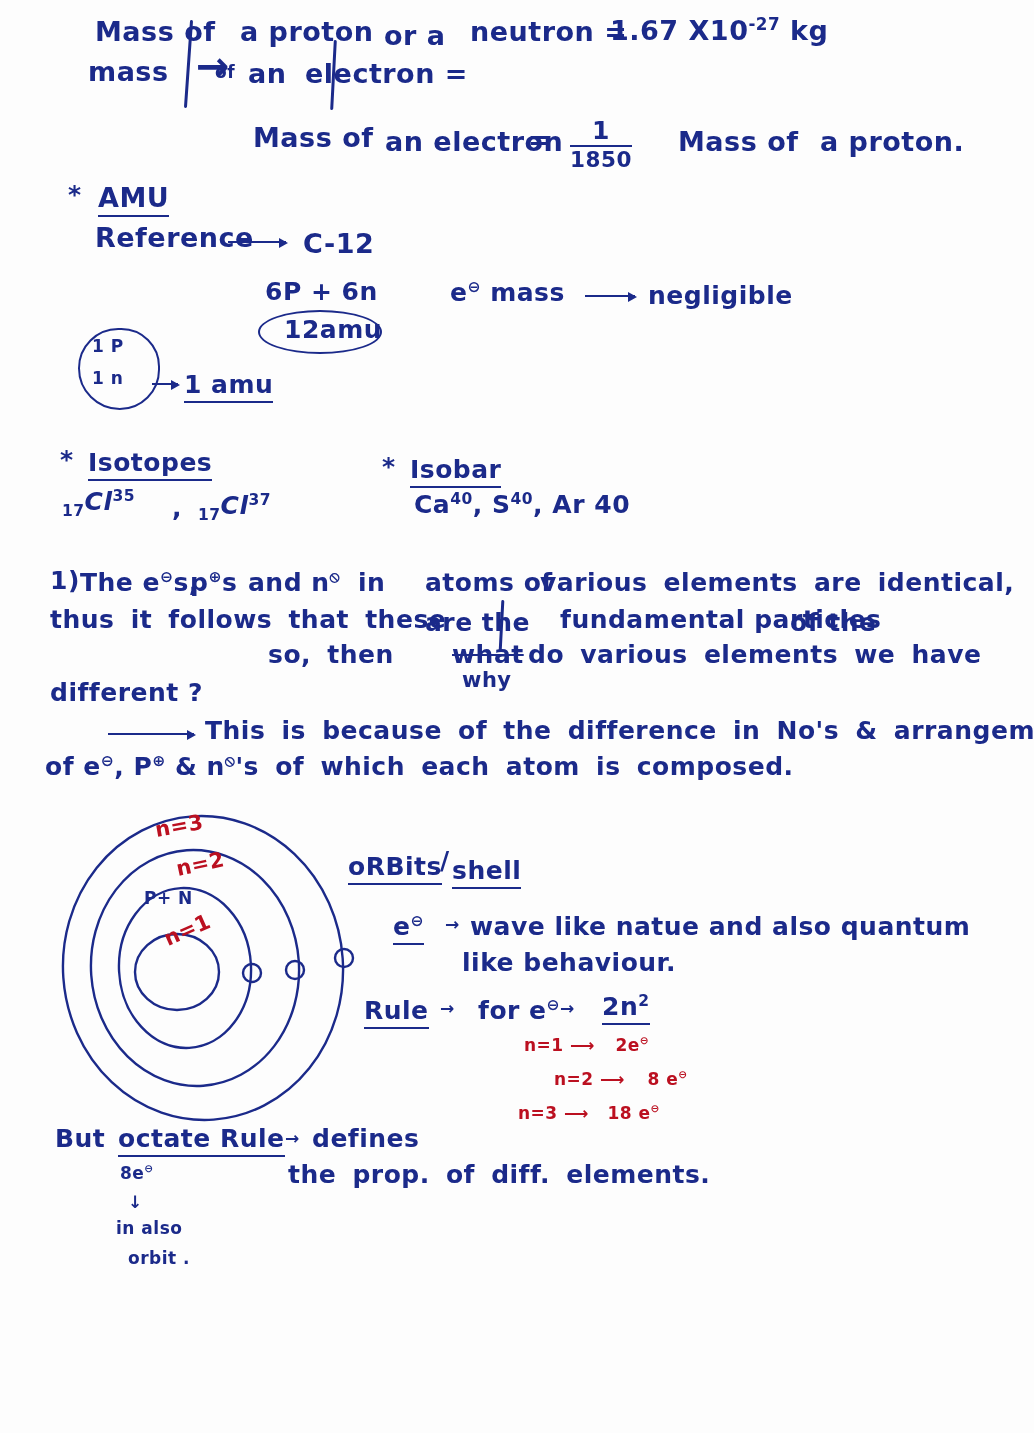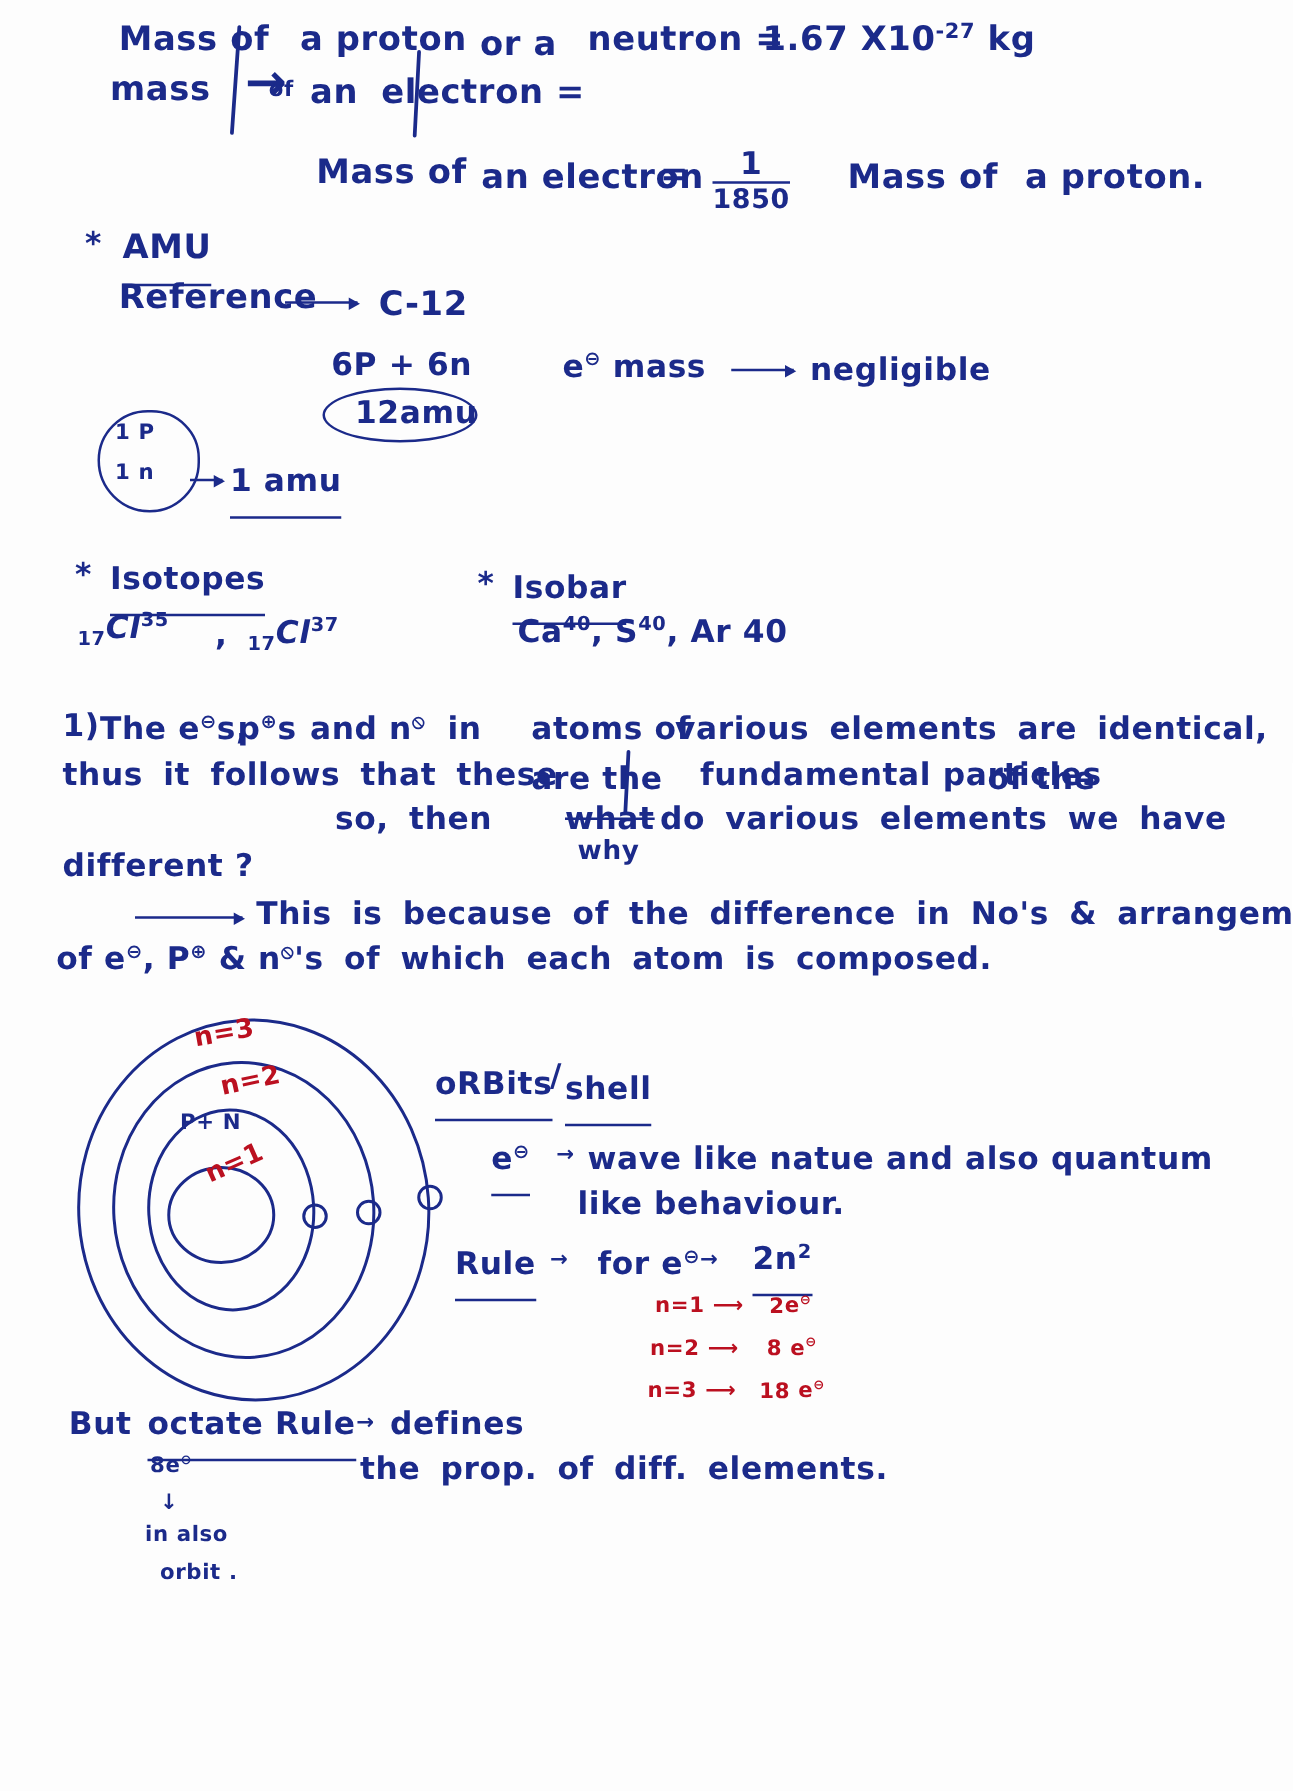--- a/index.html
+++ b/index.html
@@ -30,21 +30,21 @@
     color: #bb1020;
   }
   .s28 { font-size: 27px; }
   .s26 { font-size: 25px; }
   .s24 { font-size: 17px; }
   .s22 { font-size: 21px; }
 
   .slant { font-style: italic; }
   .ul {
     border-bottom: 2.5px solid #1b2a8a;
-    padding-bottom: 14px;
+    padding-bottom: 2px;
   }
   sup { font-size: 0.62em; vertical-align: super; font-weight: 600; }
   sub { font-size: 0.62em; vertical-align: sub; font-weight: 600; }
 
   
   .airy { word-spacing: 7px; }
 
   
   .frac {
     display: inline-block;
@@ -252,21 +252,21 @@
   <div class="hw s24" style="left:560px; top:998px;">→</div>
   <div class="hw s26 ul" style="left:602px; top:992px;">
     <span>2n</span><sup>2</sup>
   </div>
 
   <div class="hw red s24" style="left:524px; top:1034px;">
     <span>n=1</span>
     <span>⟶</span>
     <span style="margin-left:14px;">2</span><span>e</span><sup>⊖</sup>
   </div>
-  <div class="hw red s24" style="left:520px; top:1068px;">
+  <div class="hw red s24" style="left:554px; top:1068px;">
     <span>n=2</span>
     <span>⟶</span>
     <span style="margin-left:16px;">8</span> <span>e</span><sup>⊖</sup>
   </div>
   <div class="hw red s24" style="left:518px; top:1102px;">
     <span>n=3</span>
     <span>⟶</span>
     <span style="margin-left:12px;">18</span> <span>e</span><sup>⊖</sup>
   </div>
 

